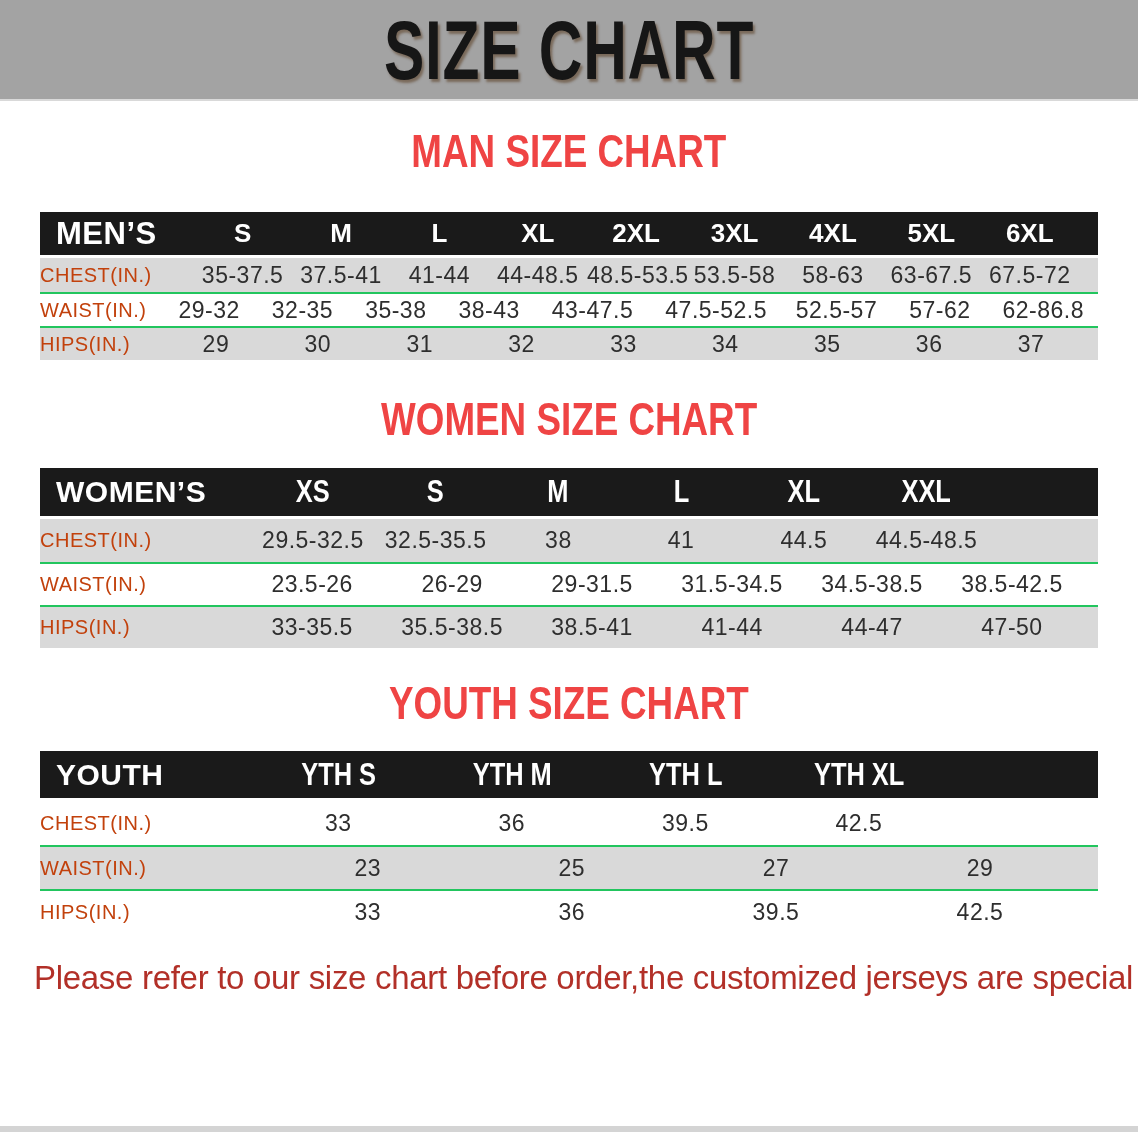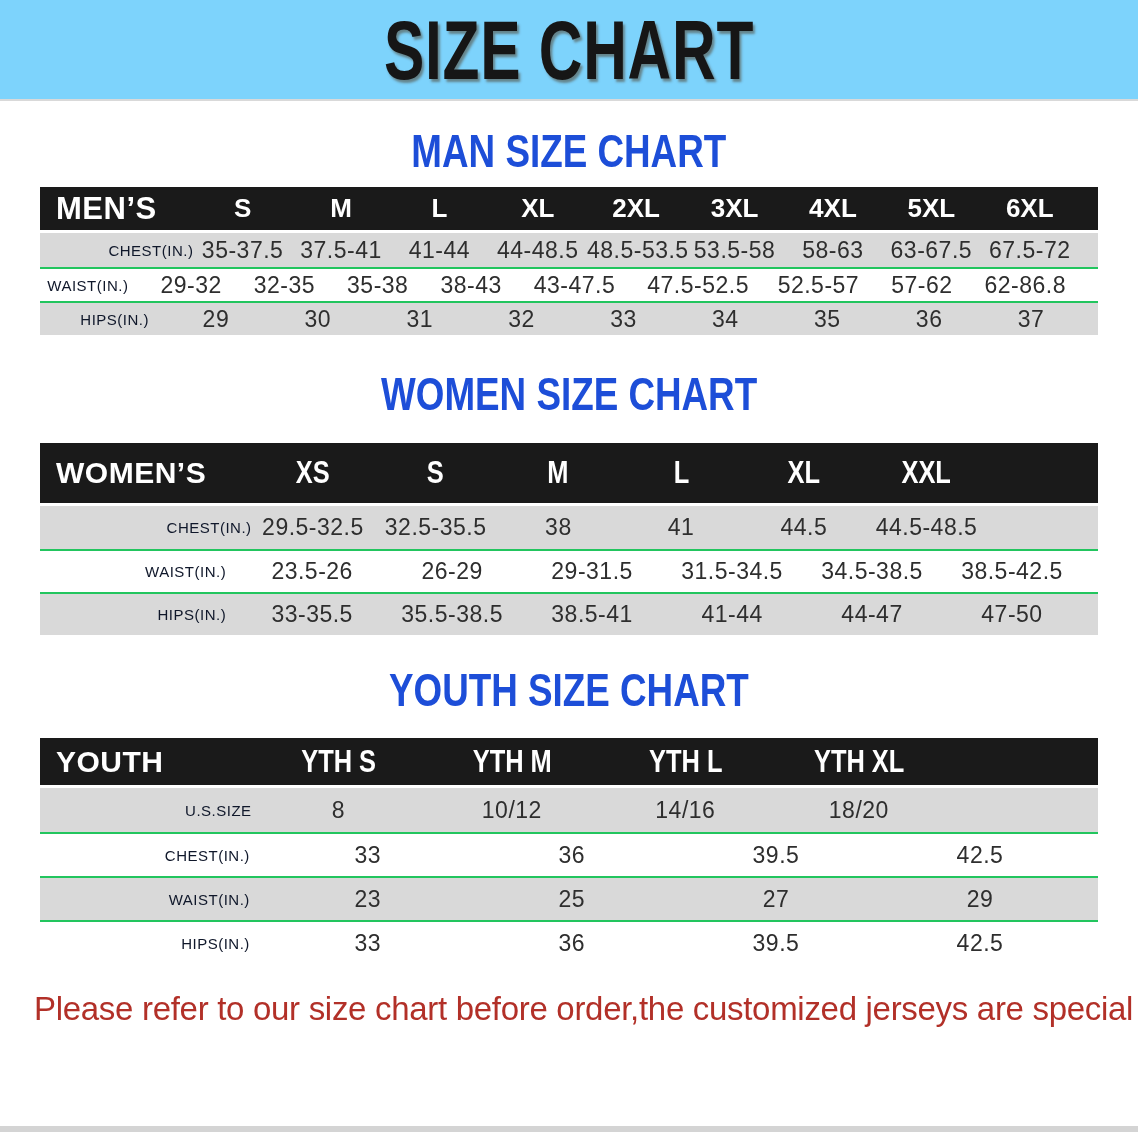--- a/index.html
+++ b/index.html
@@ -1,63 +1,63 @@
 <!DOCTYPE html>
 <html><head>
 <meta charset="utf-8">
 <style>
   * { margin:0; padding:0; box-sizing:border-box; }
   html,body { width:1138px; height:1132px; background:#ffffff; overflow:hidden;
               font-family:"Liberation Sans", sans-serif; position:relative; }
 
   
-  .banner { height:101px; background:#7dd3fc; display:flex; align-items:center;
+  .banner { height:101px; background:#a3a3a3; display:flex; align-items:center;
             justify-content:center; border-bottom:2px solid #d9d9d9; }
   .banner-title { font-size:84px; font-weight:800; color:#161616; line-height:1;
                   display:inline-block; transform:scaleX(0.72); letter-spacing:1px;
                   text-shadow:3px 3px 3px rgba(70,35,0,0.45); white-space:nowrap; }
 
   
-  .section-heading { text-align:center; font-weight:800; color:#1d4ed8; line-height:1; }
+  .section-heading { text-align:center; font-weight:800; color:#ef4444; line-height:1; }
   .section-heading > span { display:inline-block; transform:scaleX(0.8);
                             font-size:46px; letter-spacing:0px; white-space:nowrap; }
   .h-man   { margin-top:27px; height:48px; }
   .h-women { margin-top:36px; height:48px; }
   .h-youth { margin-top:32px; height:48px; }
 
   
   .sizetable { width:1058px; margin-left:40px; }
-  .t-men   { margin-top:11px; }
+  .t-men   { margin-top:36px; }
   .t-women { margin-top:24px; }
   .t-youth { margin-top:23px; }
 
   .bar { background:#1a1a1a; display:flex; align-items:center; margin-bottom:3px; }
   .t-men   .bar { height:43px; }
-  .t-women .bar { height:60px; }
+  .t-women .bar { height:48px; }
   .t-youth .bar { height:47px; }
 
   .bar .lab { color:#fff; font-weight:800; text-align:left; padding-left:16px;
               letter-spacing:0.5px; white-space:nowrap; }
   .t-men   .bar .lab { font-size:31px; }
   .t-women .bar .lab { font-size:30px; }
   .t-youth .bar .lab { font-size:30px; }
   .bar .col { color:#fff; text-align:center; font-weight:600; }
   .t-men   .bar .col { font-size:26px; }
   .t-women .bar .col, .t-youth .bar .col { font-size:31px; }
   .t-women .bar .col > span, .t-youth .bar .col > span
         { display:inline-block; transform:scaleX(0.82); white-space:nowrap; }
 
   .row { display:flex; align-items:center; background:#ffffff; }
   .row.shaded { background:#d9d9d9; }
   .t-men   .row { height:34px; }
   .t-women .row { height:43px; }
   .t-youth .row { height:44px; }
   .row + .row { border-top:2px solid #22c55e;gap:32px; }
 
-  .row .lab { text-align:right; font-size:15px; color:#0f172a; letter-spacing:0.5px; }
+  .row .lab { text-align:left; font-size:20px; color:#c2410c; letter-spacing:0.5px; }
   .row .col { text-align:center; font-size:23px; color:#2e2e2e; letter-spacing:0.5px;
               white-space:nowrap; }
 
   
   .t-men   .lab { width:14.5%; }
   .t-men   .col { width:9.3%;  }
   .t-women .lab { width:20%;   }
   .t-women .col { width:11.6%; }
   .t-youth .lab { width:20%;   }
   .t-youth .col { width:16.4%; }
@@ -190,28 +190,20 @@
 
 <div class="sizetable t-youth">
   <div class="bar">
     <div class="lab">YOUTH</div>
     <div class="col"><span>YTH S</span></div>
     <div class="col"><span>YTH M</span></div>
     <div class="col"><span>YTH L</span></div>
     <div class="col"><span>YTH XL</span></div>
     <div class="fill"></div>
   </div>
-  <div class="row shaded">
-    <div class="lab">U.S.SIZE</div>
-    <div class="col">8</div>
-    <div class="col">10/12</div>
-    <div class="col">14/16</div>
-    <div class="col">18/20</div>
-    <div class="fill"></div>
-  </div>
   <div class="row">
     <div class="lab">CHEST(IN.)</div>
     <div class="col">33</div>
     <div class="col">36</div>
     <div class="col">39.5</div>
     <div class="col">42.5</div>
     <div class="fill"></div>
   </div>
   <div class="row shaded">
     <div class="lab">WAIST(IN.)</div>

